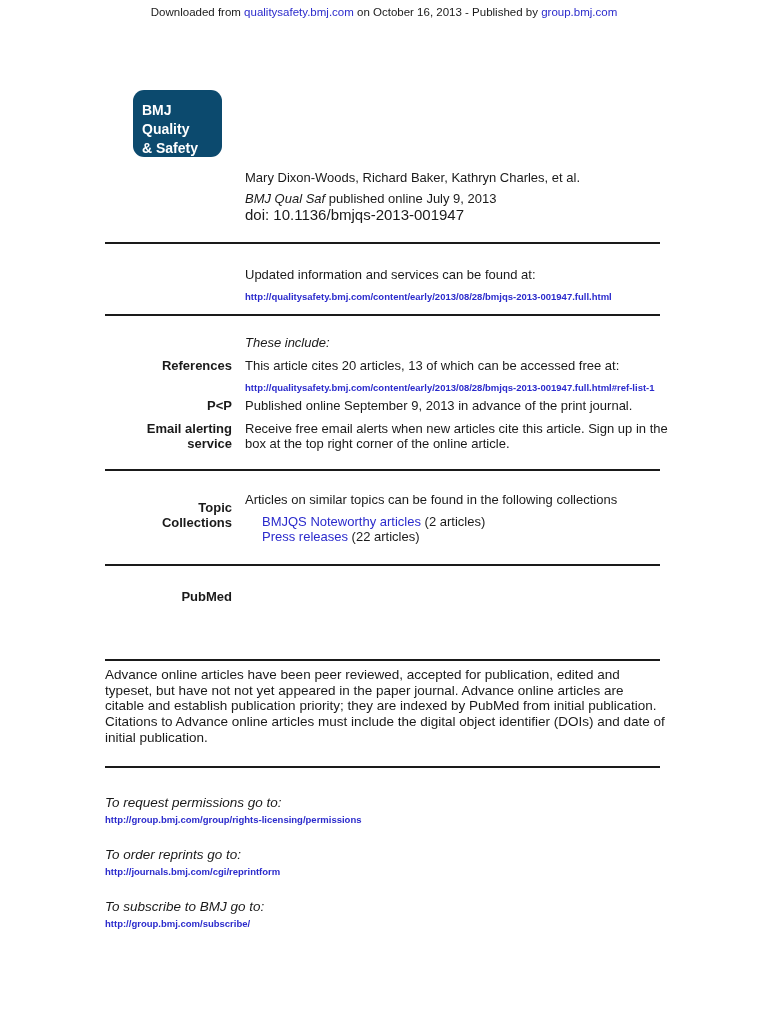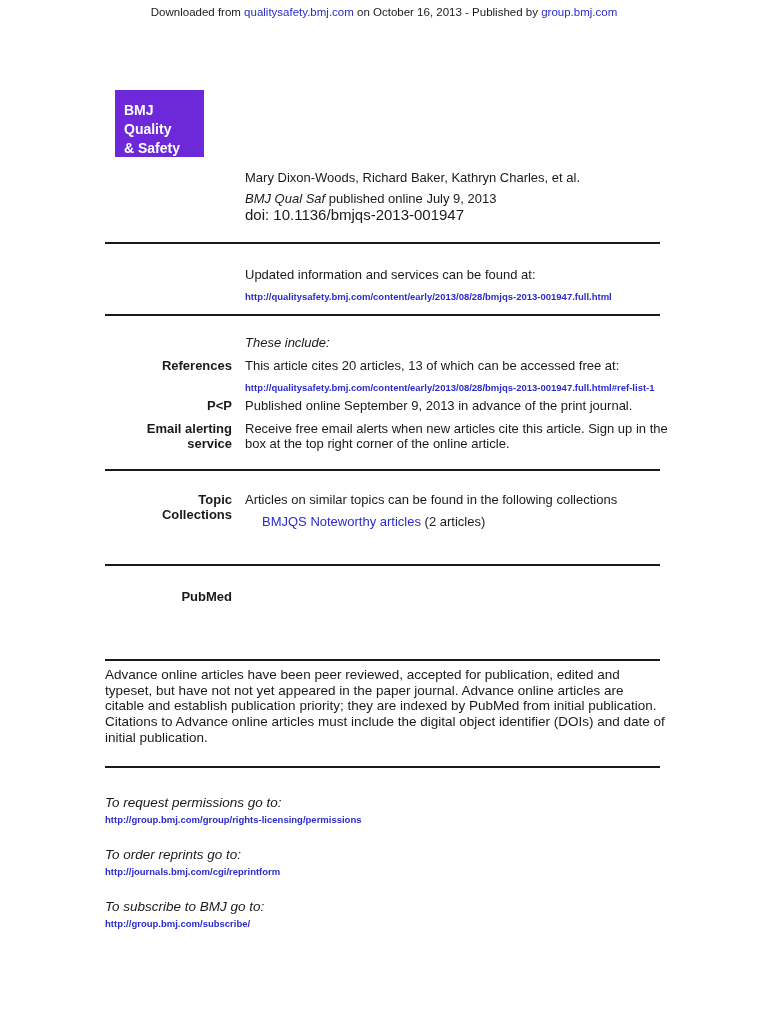--- a/index.html
+++ b/index.html
@@ -3,39 +3,39 @@
 <meta charset="utf-8">
 <style>
   * { margin:0; padding:0; box-sizing:border-box; }
   html,body { background:#ffffff; }
   body { font-family:"Liberation Sans", sans-serif; color:#1a1a1a; }
   .page { position:relative; width:672px; height:1024px; background:#ffffff; overflow:hidden; }
 
   .header { position:absolute; top:6px; left:0; width:768px; text-align:center; font-size:11.5px; color:#1a1a1a; }
   .link { color:#2b2bcc; text-decoration:none; cursor:pointer; }
 
-  .logo { position:absolute; left:115px; top:90px; width:89px; height:67px; background:#6d28d9; }
+  .logo { position:absolute; left:133px; top:90px; width:89px; height:67px; background:#0c4a6e;border-radius:11px; }
   .logo-text { padding:11px 0 0 9px; color:#ffffff; font-weight:bold; font-size:14px; line-height:19px; }
 
   .title { position:absolute; left:245px; top:93px; width:430px; font-size:17.5px; font-weight:bold; line-height:19.5px; color:#111; }
   .authors { position:absolute; left:245px; top:170px; width:430px; font-size:13px; }
   .journal-line { position:absolute; left:245px; top:191px; width:430px; font-size:13px; }
   .journal-line .jname { font-style:italic; }
   .doi { position:absolute; left:245px; top:206px; width:430px; font-size:15px; }
 
   .rule { position:absolute; left:105px; width:555px; height:2px; background:#1a1a1a; }
 
   .content-block { position:absolute; left:245px; width:428px; font-size:13px; line-height:15px; }
   .url { display:block; margin-top:9px; font-size:9.5px; font-weight:bold; color:#2b2bcc; line-height:12px; cursor:pointer; }
 
   .italic-note { position:absolute; left:245px; top:335px; font-size:13px; font-style:italic; }
 
   .label-col { position:absolute; left:105px; width:127px; text-align:right; font-weight:bold; font-size:13px; line-height:15px; }
   .label-narrow  { display:inline-block; max-width:100px; }
-  .label-narrow2 { display:inline-block; max-width:86px; }
+  .label-narrow2 { display:inline-block; max-width:86px;margin-top:8px; }
 
   .topic-links { margin-top:7px; padding-left:17px; }
   .topic-links .tl { line-height:15px; }
 
   .advance { position:absolute; left:105px; top:667px; width:560px; font-size:13.5px; line-height:15.7px; }
 
   .fgroup-text { position:absolute; left:105px; font-size:13.5px;font-style:italic; }
   .fgroup-url  { position:absolute; left:105px; font-size:9.5px; font-weight:bold; color:#2b2bcc; cursor:pointer; }
 </style>
 </head>
@@ -89,20 +89,23 @@
 
   <div class="label-col" style="top:492px">
     <span class="label-narrow2">Topic Collections</span>
   </div>
   <div class="content-block" style="top:492px">
     <div>Articles on similar topics can be found in the following collections</div>
     <div class="topic-links">
       <div class="tl">
         <span class="link">BMJQS Noteworthy articles</span><span> (2 articles)</span>
       </div>
+      <div class="tl">
+        <span class="link">Press releases</span><span> (22 articles)</span>
+      </div>
     </div>
   </div>
 
   <div class="rule" style="top:564px"></div>
 
   <div class="label-col" style="top:589px">PubMed</div>
 
   <div class="rule" style="top:659px"></div>
 
   <div class="advance">Advance online articles have been peer reviewed, accepted for publication, edited and typeset, but have not not yet appeared in the paper journal. Advance online articles are citable and establish publication priority; they are indexed by PubMed from initial publication. Citations to Advance online articles must include the digital object identifier (DOIs) and date of initial publication.</div>

